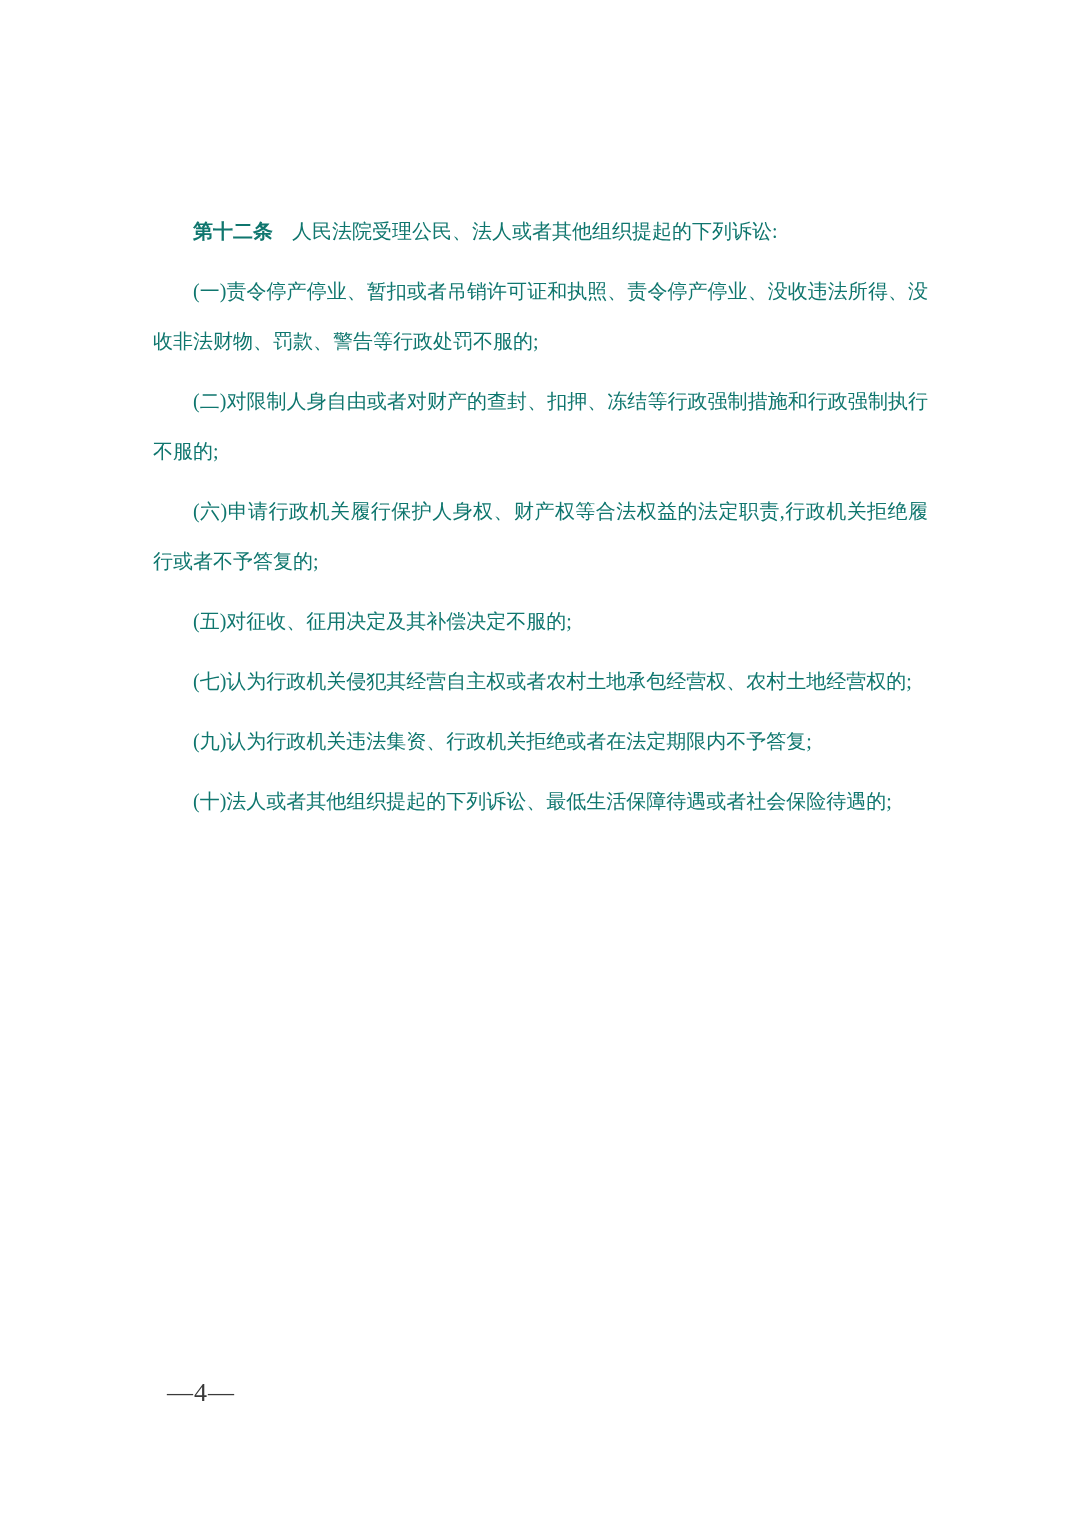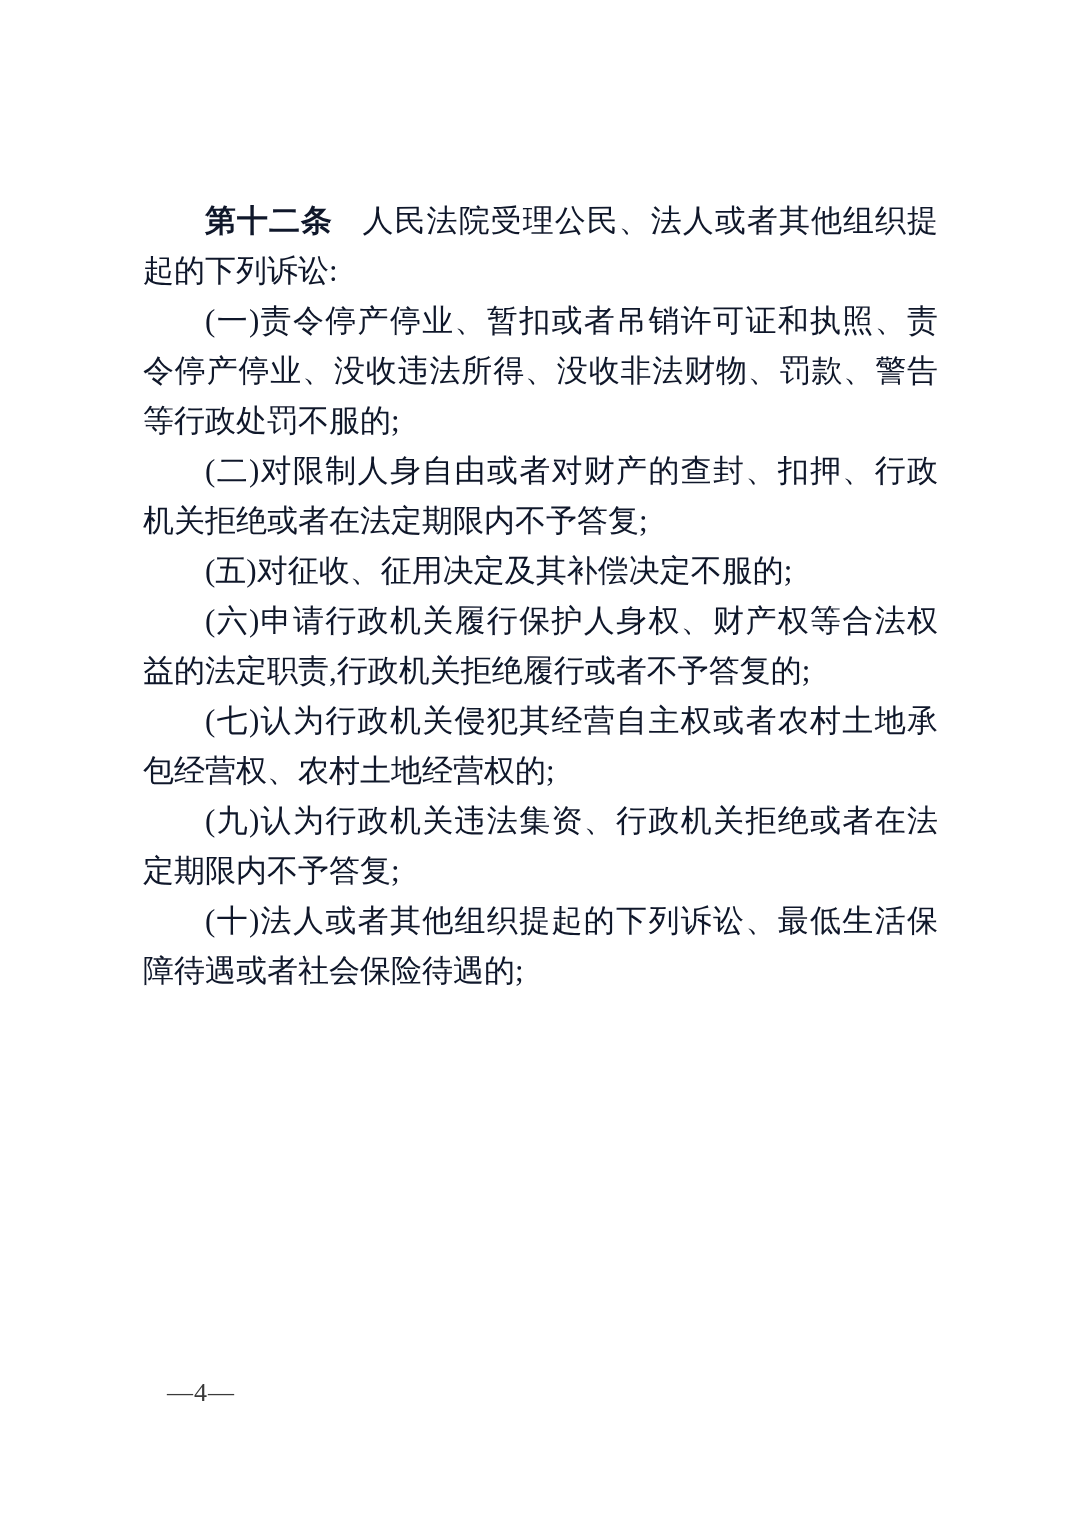--- a/index.html
+++ b/index.html
@@ -15,27 +15,27 @@
     font-family: "Liberation Serif", "DejaVu Serif", serif;
     color: #1c1c1c;
   }
   .page {
     position: absolute;
     left: 143px;
     top: 196px;
     width: 795px;
   }
   p.doc-line {
-    margin: 0;
+    margin: 10px;
     padding: 0;
-    font-size: 31px;
+    font-size: 20px;
     line-height: 50px;
     text-align: justify;
     text-indent: 2em;
-    color: #0f172a;
+    color: #0f766e;
   }
   .article-no {
     font-weight: bold;
     font-family: "Liberation Sans", "DejaVu Sans", sans-serif;
     margin-right: 0.95em;
   }
   .footer {
     position: absolute;
     left: 167px;
     top: 1378px;
@@ -45,21 +45,21 @@
     letter-spacing: 1px;
   }
 </style>
 </head>
 <body>
 
 <main class="page">
   <p class="doc-line"><span class="article-no">第十二条</span><span>人民法院受理公民、法人或者其他组织提起的下列诉讼:</span></p>
 
   <p class="doc-line">(一)责令停产停业、暂扣或者吊销许可证和执照、责令停产停业、没收违法所得、没收非法财物、罚款、警告等行政处罚不服的;</p>
-  <p class="doc-line">(二)对限制人身自由或者对财产的查封、扣押、行政机关拒绝或者在法定期限内不予答复;</p>
+  <p class="doc-line">(二)对限制人身自由或者对财产的查封、扣押、冻结等行政强制措施和行政强制执行不服的;</p>
+  <p class="doc-line">(六)申请行政机关履行保护人身权、财产权等合法权益的法定职责,行政机关拒绝履行或者不予答复的;</p>
   <p class="doc-line">(五)对征收、征用决定及其补偿决定不服的;</p>
-  <p class="doc-line">(六)申请行政机关履行保护人身权、财产权等合法权益的法定职责,行政机关拒绝履行或者不予答复的;</p>
   <p class="doc-line">(七)认为行政机关侵犯其经营自主权或者农村土地承包经营权、农村土地经营权的;</p>
   <p class="doc-line">(九)认为行政机关违法集资、行政机关拒绝或者在法定期限内不予答复;</p>
   <p class="doc-line">(十)法人或者其他组织提起的下列诉讼、最低生活保障待遇或者社会保险待遇的;</p>
 </main>
 
 <div class="footer">—4—</div>
 
 </body></html>

